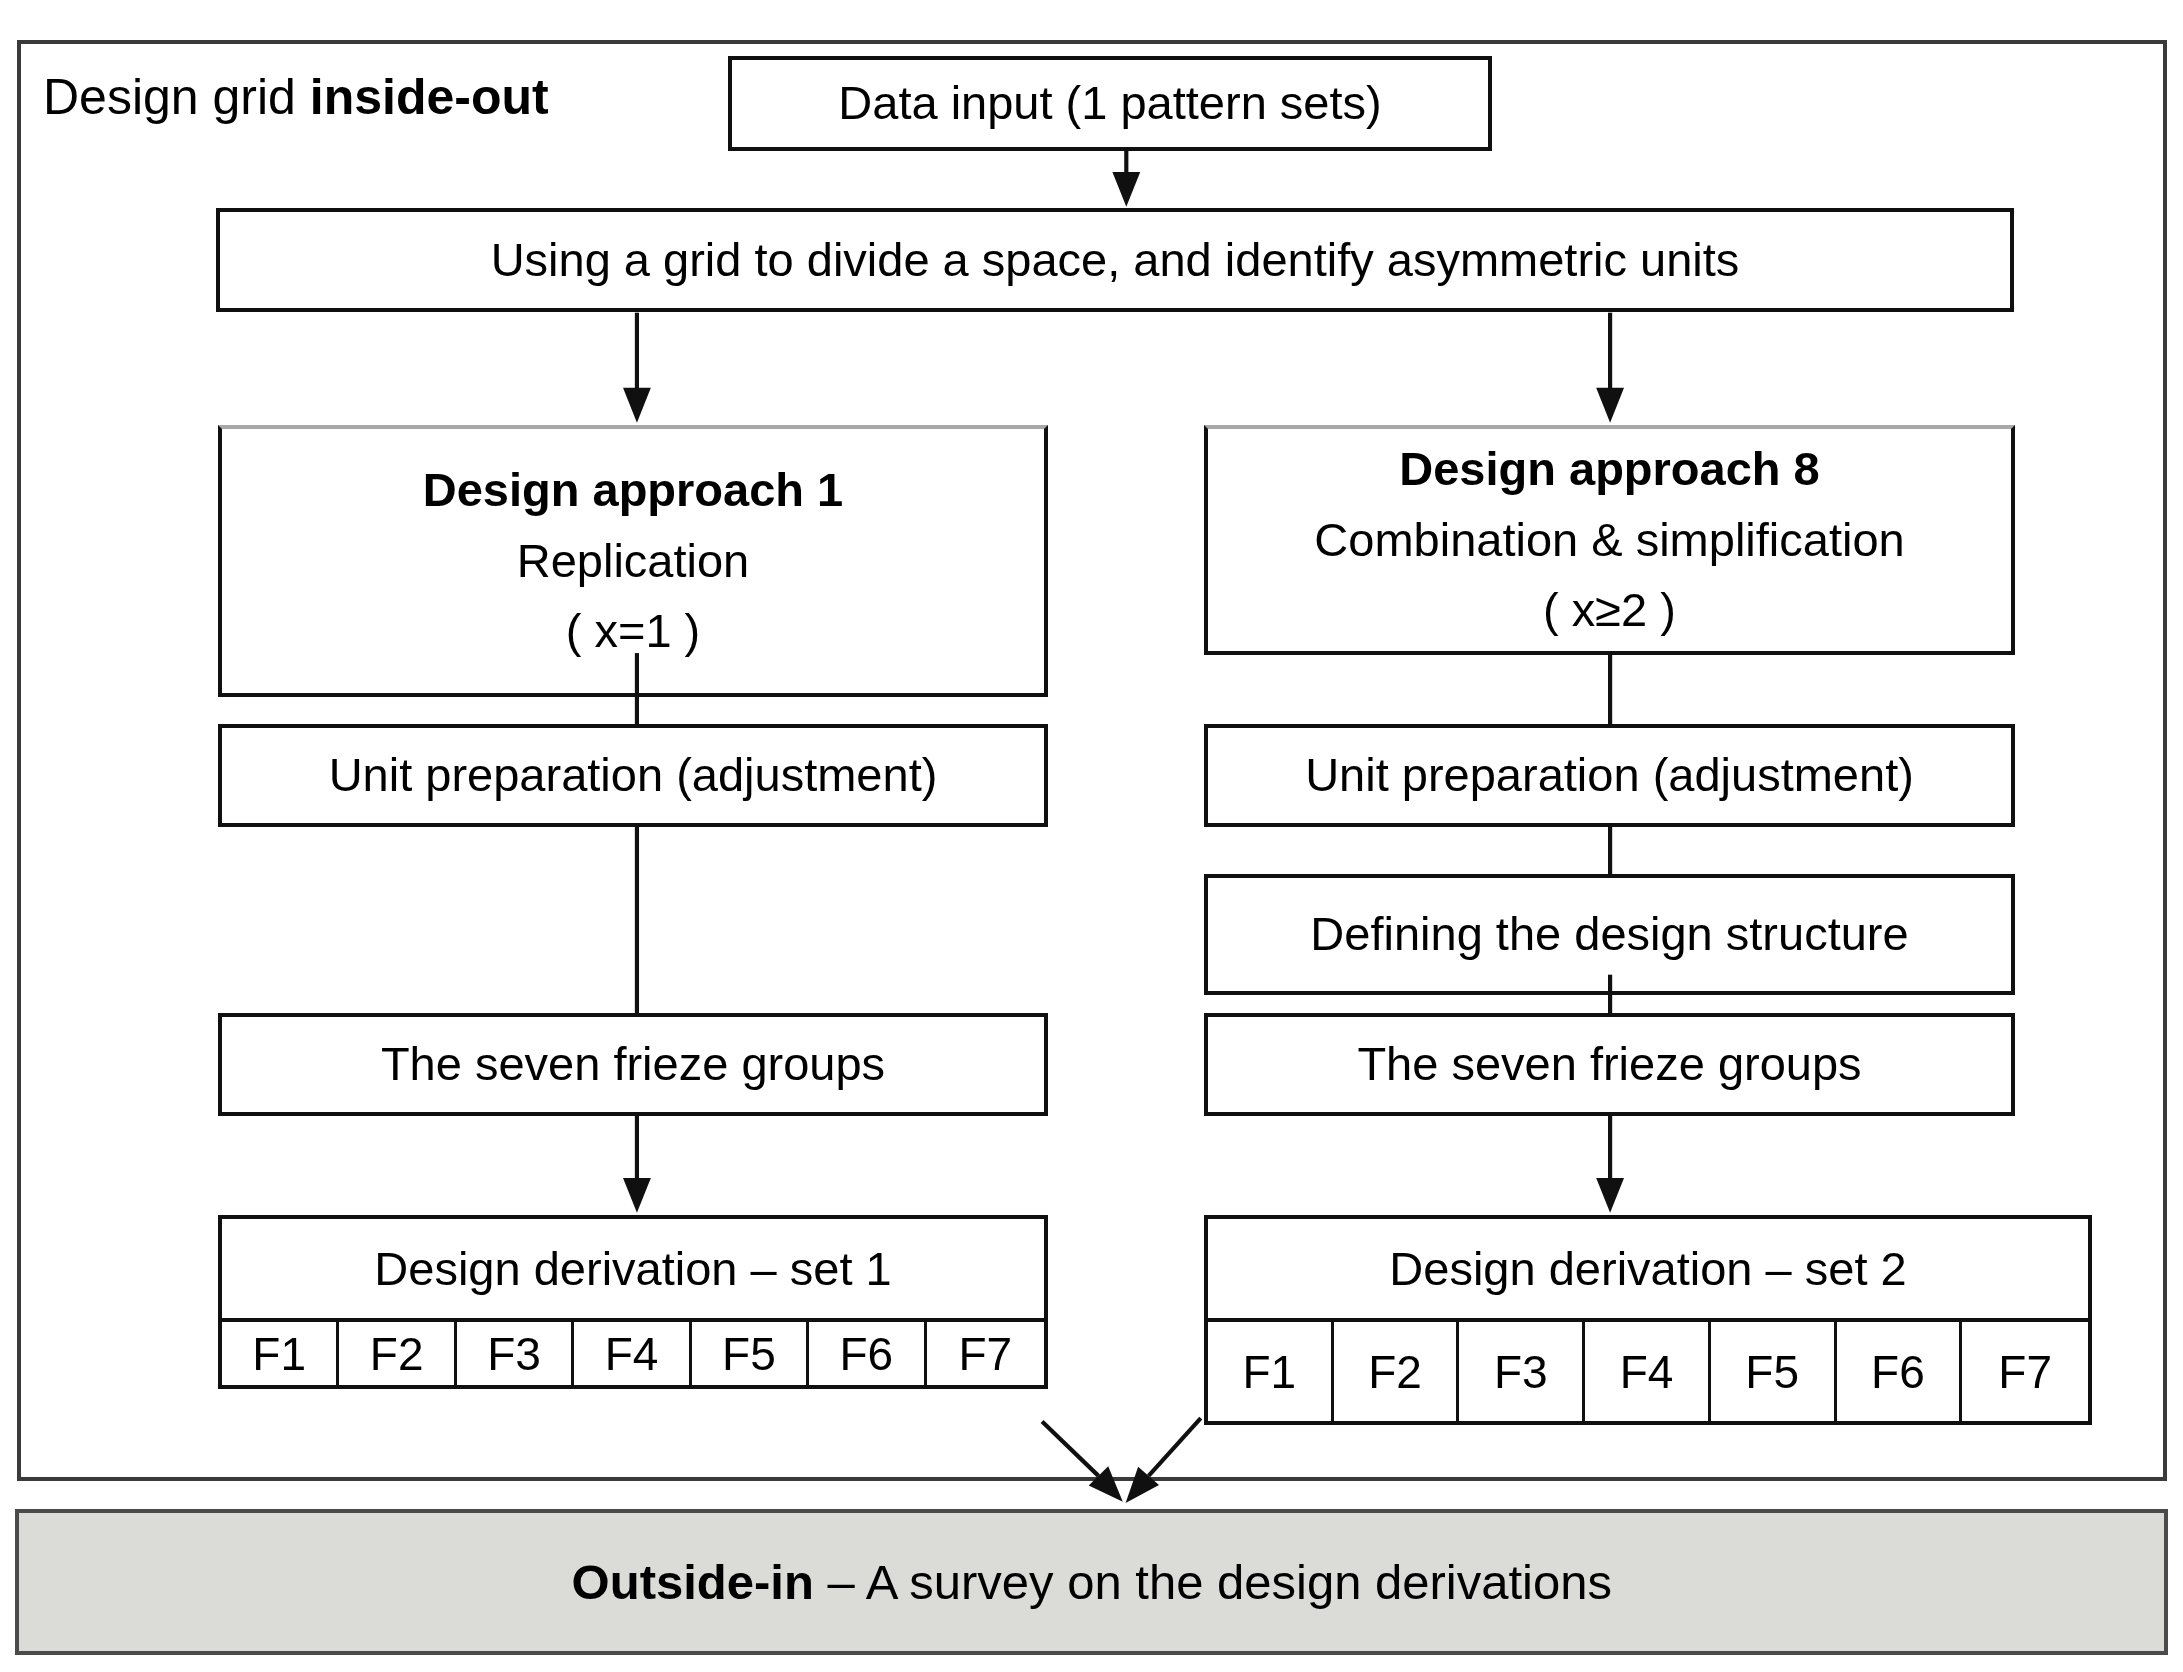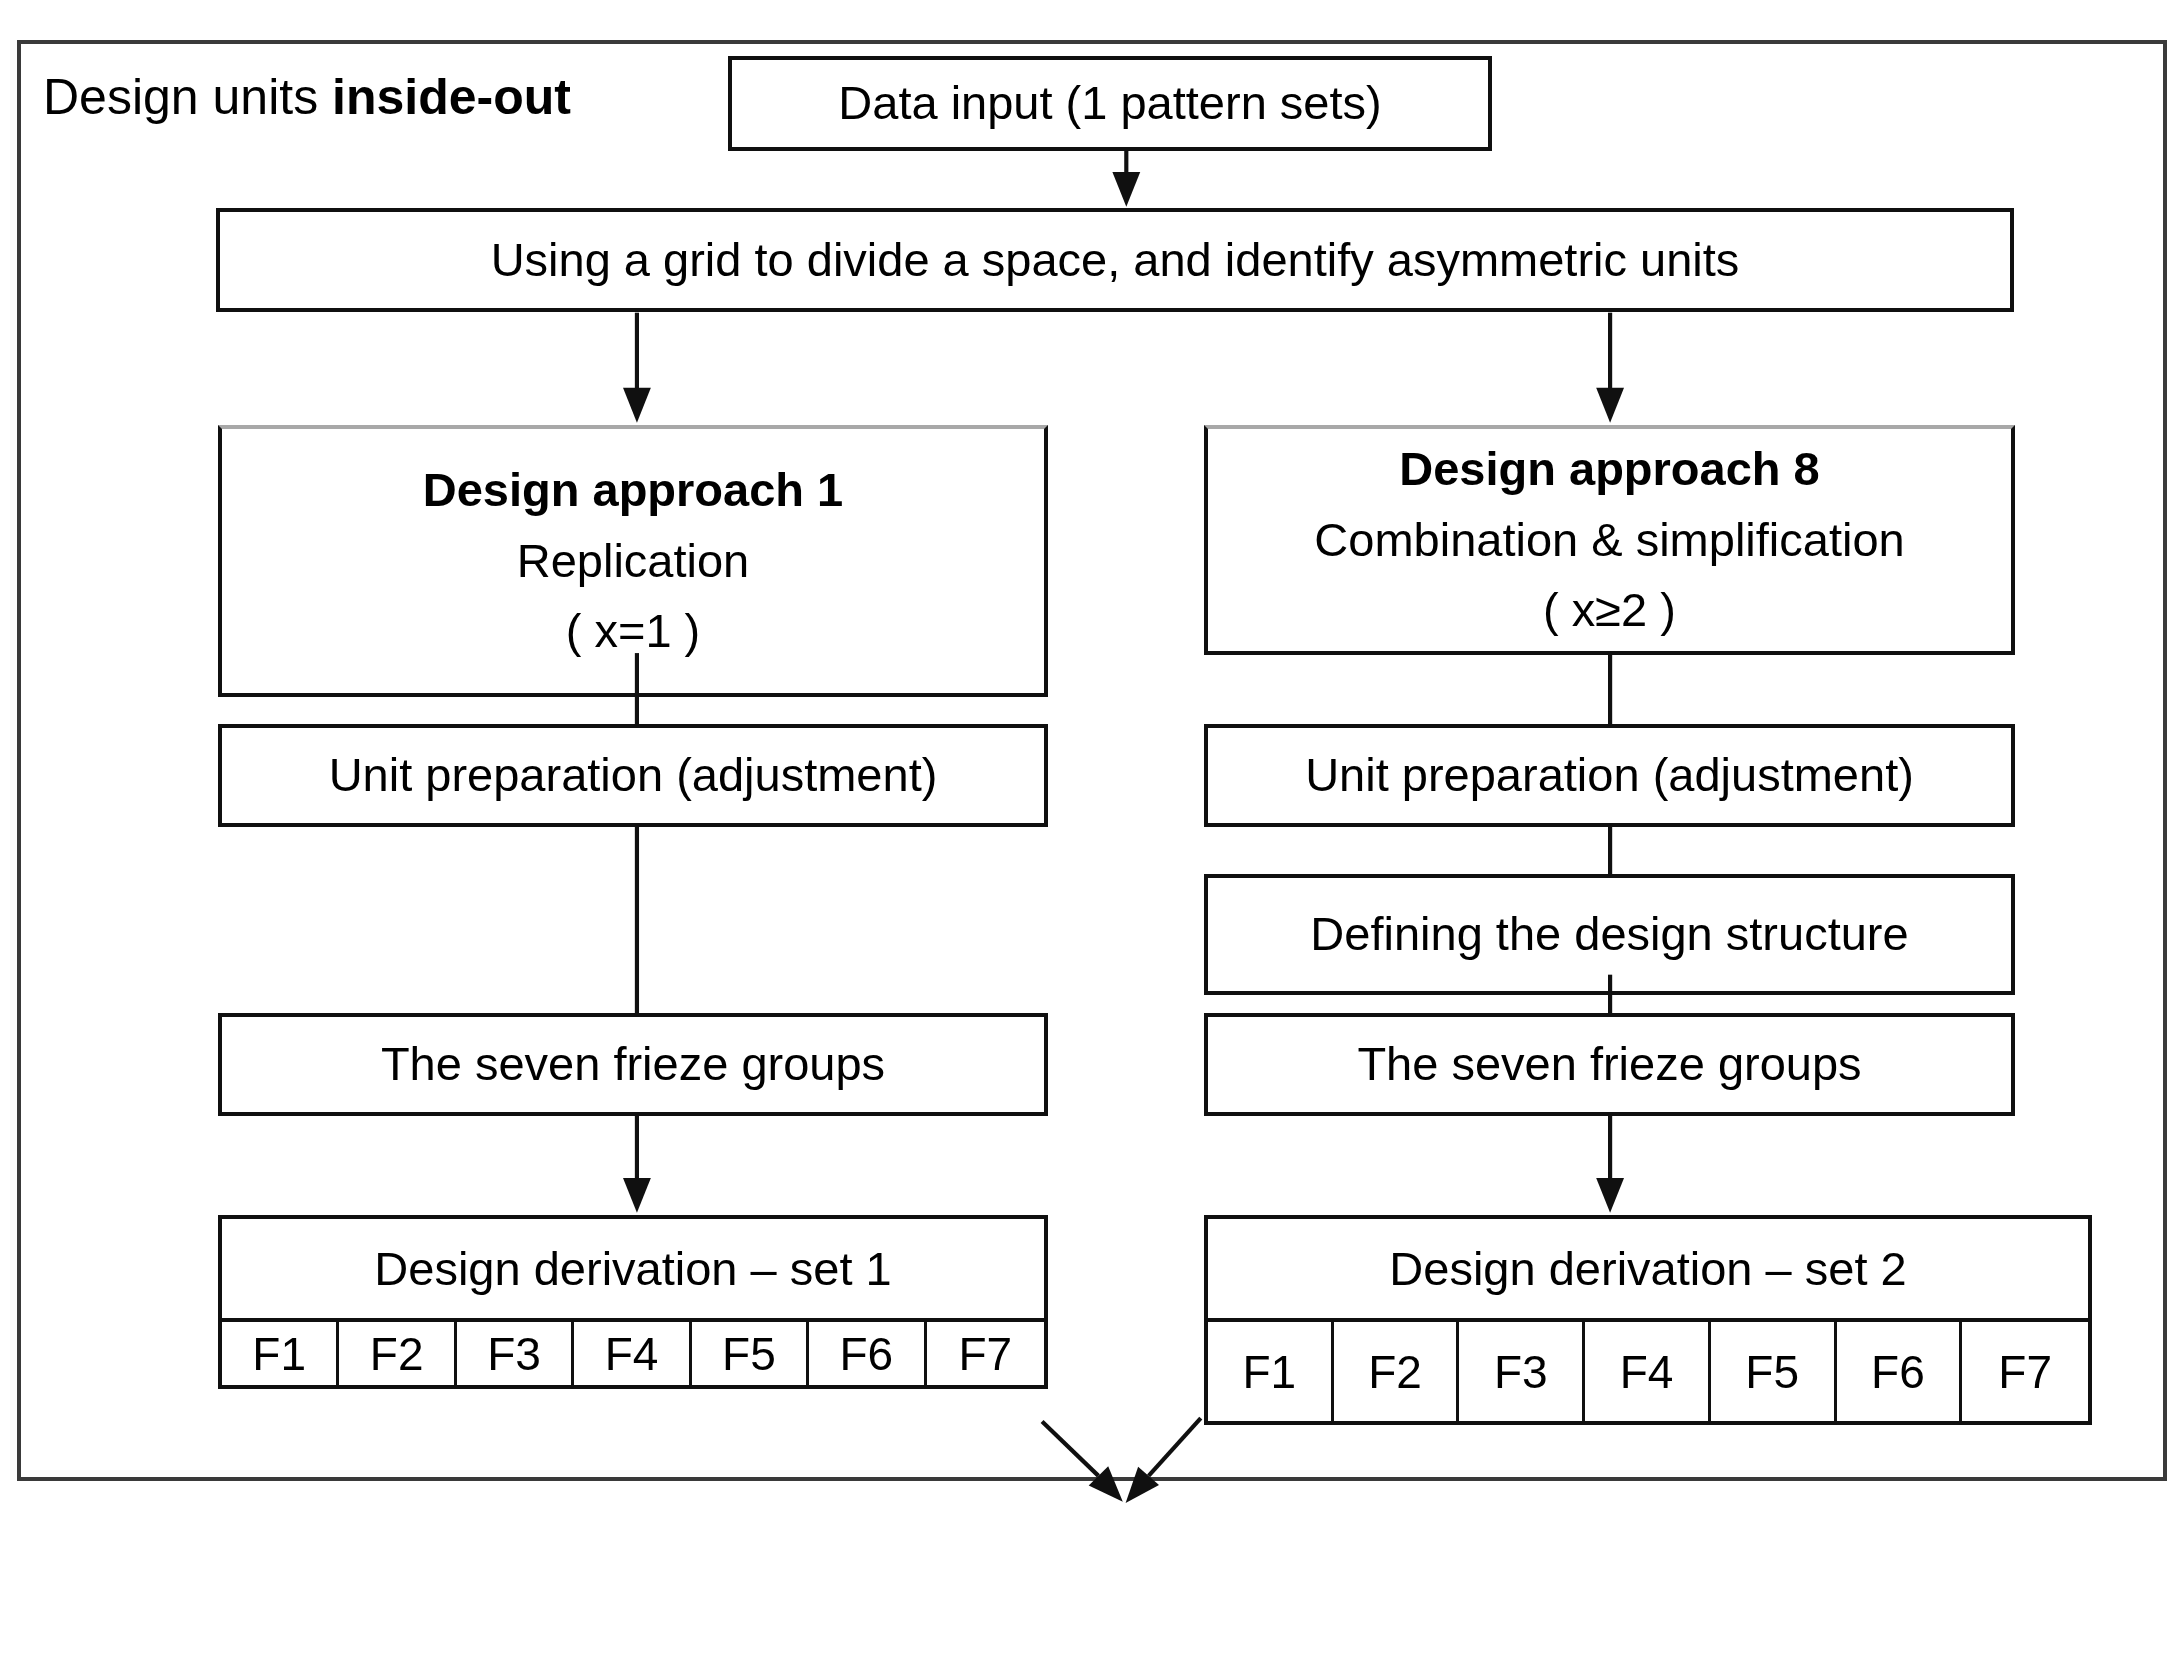--- a/index.html
+++ b/index.html
@@ -46,21 +46,21 @@
   .arrowhead{fill:#101010;stroke:none;}
 </style>
 </head>
 <body>
 
 <div class="canvas">
 
   <div class="container"></div>
 
   <div class="corner-label">
-    <span>Design units </span><b>inside-out</b>
+    <span>Design grid </span><b>inside-out</b>
   </div>
 
   <div class="box" style="left:728px;top:56px;width:764px;height:95px;">
     <span>Data input (1 pattern sets)</span>
   </div>
 
   <div class="box" style="left:216px;top:208px;width:1798px;height:104px;">
     <span>Using a grid to divide a space, and identify asymmetric units</span>
   </div>
 
@@ -119,20 +119,23 @@
       <div class="fcell">F1</div>
       <div class="fcell">F2</div>
       <div class="fcell">F3</div>
       <div class="fcell">F4</div>
       <div class="fcell">F5</div>
       <div class="fcell">F6</div>
       <div class="fcell">F7</div>
     </div>
   </div>
 
+  <div class="survey">
+    <span><b>Outside-in</b><span> – A survey on the design derivations</span></span>
+  </div>
 
   <svg class="overlay" viewBox="0 0 3136 2403" xmlns="http://www.w3.org/2000/svg">
 
     <line class="flowline" x1="1618" y1="216" x2="1618" y2="252"></line>
     <polygon class="arrowhead" points="1618,297 1598,247 1638,247"></polygon>
 
     <line class="flowline" x1="915" y1="449" x2="915" y2="560"></line>
     <polygon class="arrowhead" points="915,607 895,557 935,557"></polygon>
 
     <line class="flowline" x1="2313" y1="449" x2="2313" y2="560"></line>

